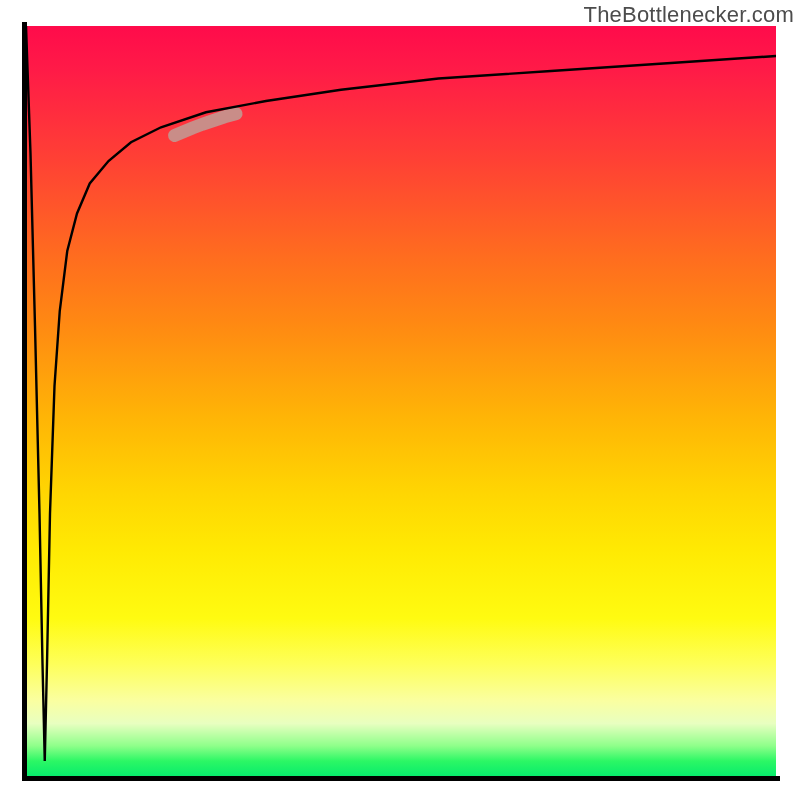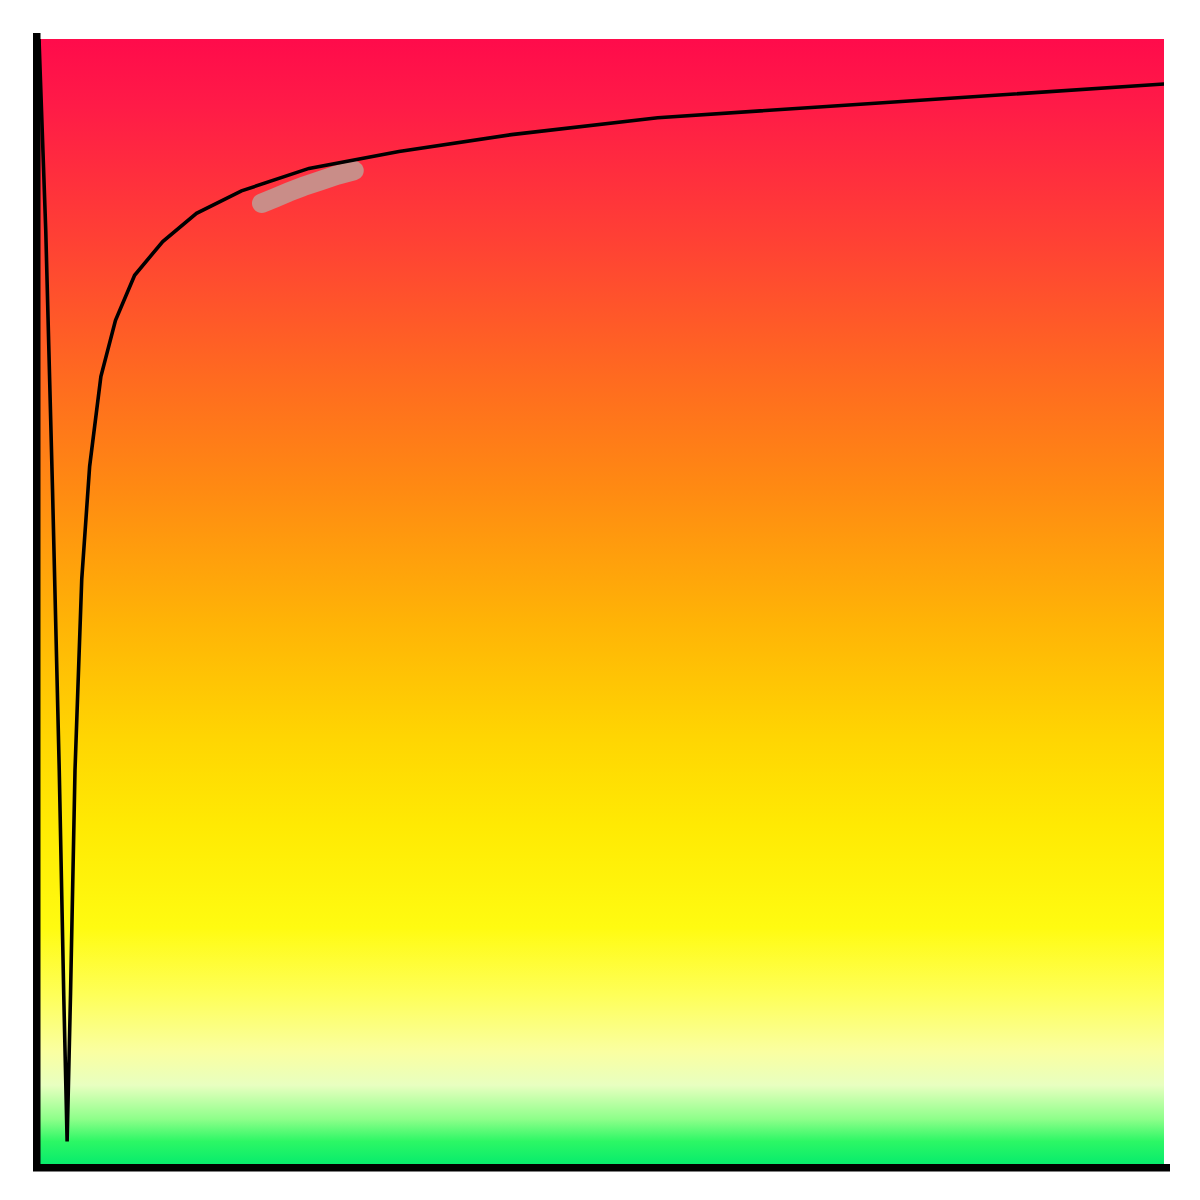--- a/index.html
+++ b/index.html
@@ -91,14 +91,15 @@
     <div class="gradient-bg"></div>
     <svg class="curve" viewBox="0 0 750 750" preserveAspectRatio="none">
       <path id="highlight-path" fill="none" stroke="#c98d88" stroke-width="13" stroke-linecap="round" d="M148.50 109.50 L157.50 105.75 L166.50 102.00 L176.25 98.25 L187.50 94.50 L198.75 90.75 L210.00 87.75"></path>
       <path id="main-path" fill="none" stroke="#000000" stroke-width="2.4" stroke-linecap="round" d="M0.00 0.00 L4.50 127.50 L9.00 300.00 L13.50 487.50 L16.50 637.50 L18.75 735.00 L21.00 637.50 L24.00 487.50 L28.50 360.00 L33.75 285.00 L41.25 225.00 L51.00 187.50 L63.75 157.50 L82.50 135.00 L105.00 116.25 L135.00 101.25 L180.00 86.25 L240.00 75.00 L315.00 63.75 L412.50 52.50 L525.00 45.00 L637.50 37.50 L750.00 30.00"></path>
     </svg>
   </div>
 
   <div class="frame-left"></div>
   <div class="frame-bottom"></div>
 
+  <div class="watermark">TheBottlenecker.com</div>
 
 </div>
 
 </body></html>

